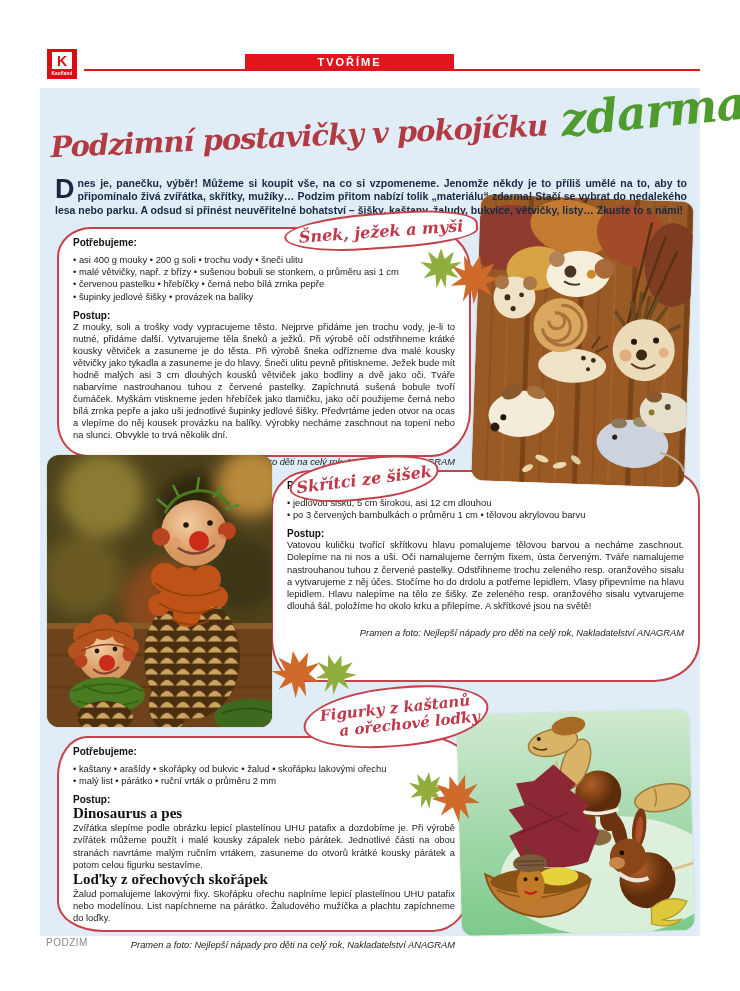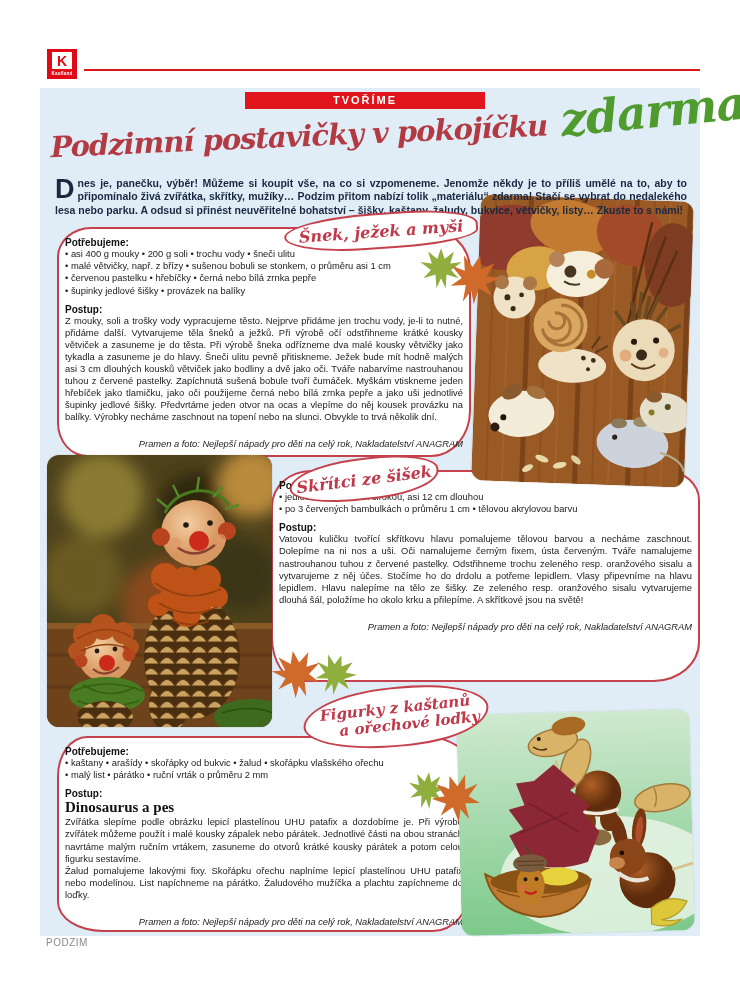--- a/index.html
+++ b/index.html
@@ -6,40 +6,40 @@
   .page{position:relative;width:740px;height:991px;background:#ffffff;overflow:hidden;
         font-family:"Liberation Sans",sans-serif;color:#222;}
   
   .logo{position:absolute;left:46px;top:48px;width:32px;height:32px;background:#e10915;
         box-shadow:inset 0 0 0 1px #fff, inset 0 0 0 2px #e10915;display:flex;flex-direction:column;
         align-items:center;justify-content:flex-start;z-index:6;}
   .logo-inner{margin-top:4px;width:20px;height:17px;background:#fff;display:flex;align-items:center;justify-content:center;
         font-weight:bold;font-size:14px;color:#e10915;line-height:1;}
   .logo-word{color:#fff;font-size:4.5px;font-weight:bold;margin-top:2px;letter-spacing:.2px;}
   .rule{position:absolute;left:84px;top:69px;width:616px;height:2px;background:#e0161c;z-index:1;}
-  .banner{position:absolute;left:245px;top:54px;width:240px;height:17px;background:#e0161c;color:#fff;
-        font-weight:bold;font-size:11px;letter-spacing:2px;text-align:center;line-height:17px;z-index:2;margin-top:38px;}
+  .banner{position:absolute;left:245px;top:54px;width:209px;height:17px;background:#e0161c;color:#fff;
+        font-weight:bold;font-size:11px;letter-spacing:2px;text-align:center;line-height:17px;z-index:2;}
   
   .bluebox{position:absolute;left:40px;top:88px;width:660px;height:848px;background:#e0edf7;z-index:0;}
   
   .title{position:absolute;left:50px;top:100px;width:650px;white-space:nowrap;z-index:3;
         font-family:"DejaVu Serif",serif;font-style:italic;font-weight:bold;transform:rotate(-2.5deg);}
   .title-main{font-size:29px;color:#b23a43;letter-spacing:-1px;}
   .title-free{display:inline-block;font-size:46px;color:#4f9b2d;margin-left:8px;transform:rotate(-3deg) translateY(-4px);letter-spacing:-1px;}
   
   .intro{position:absolute;left:55px;top:166px;width:632px;z-index:3;font-size:10.5px;font-weight:bold;
         color:#1a2740;line-height:1.3;text-align:justify;}
   .dropcap{float:left;font-size:27px;line-height:.85;font-weight:bold;margin:1px 3px 0 0;}
   
-  .bubble{position:absolute;background:#fff;border:2px solid #c5414b;z-index:1;padding:8px 6px;box-sizing:border-box;}
+  .bubble{position:absolute;background:#fff;border:2px solid #c5414b;z-index:1;padding:8px 14px;box-sizing:border-box;}
   .bubble1{left:57px;top:227px;width:414px;height:230px;border-radius:34px 46px 40px 30px / 30px 42px 46px 34px;}
   .bubble2{left:271px;top:470px;width:429px;height:212px;border-radius:40px 34px 46px 30px / 36px 30px 40px 44px;}
   .bubble3{left:57px;top:736px;width:414px;height:196px;border-radius:30px 44px 38px 46px / 40px 32px 44px 30px;}
   .b-label{font-size:10px;font-weight:bold;color:#111;}
-  .b-needs{font-size:9.4px;line-height:1.3;color:#222;margin-bottom:7px;}
+  .b-needs{font-size:9.4px;line-height:1.3;color:#222;margin-bottom:7px;margin-top:6px;}
   .b-steps{font-size:9.4px;line-height:1.28;color:#222;text-align:justify;}
   .b-sub{font-size:15px;font-weight:bold;color:#111;font-family:Liberation Serif, serif;}
   .b-src{font-size:9.3px;font-style:italic;text-align:right;color:#222;margin-top:16px;}
   
   .hbubble{position:absolute;background:#fff;border:2px solid #c5414b;z-index:4;display:flex;flex-direction:column;
         align-items:center;justify-content:center;font-family:"DejaVu Serif",serif;font-style:italic;font-weight:bold;color:#c0394a;}
   .hbubble1{left:284px;top:213px;width:190px;height:32px;border-radius:55% 45% 50% 50%/60% 55% 45% 60%;transform:rotate(-4deg);font-size:16px;}
   .hbubble2{left:289px;top:458px;width:146px;height:38px;border-radius:50% 50% 45% 55%/60% 50% 55% 50%;transform:rotate(-7deg);font-size:16px;}
   .hbubble3{left:303px;top:687px;width:182px;height:56px;border-radius:50% 50% 45% 55%/55% 50% 55% 50%;transform:rotate(-6deg);font-size:15px;line-height:1.15;}
   .hbubble3 .l2{margin-left:26px;}
@@ -304,26 +304,27 @@
   </div>
 
   <div class="hbubble hbubble3">
     <span>Figurky z kaštanů</span>
     <span class="l2">a ořechové loďky</span>
   </div>
 
   <div class="bubble bubble3">
     <div class="b-label">Potřebujeme:</div>
     <div class="b-needs">
-      <div>• kaštany • arašídy • skořápky od bukvic • žalud • skořápku vlašského ořechu</div>
+      <div>• kaštany • arašídy • skořápky od bukvic • žalud • skořápku lakovými ořechu</div>
       <div>• malý list • párátko • ruční vrták o průměru 2 mm</div>
     </div>
     <div class="b-label">Postup:</div>
     <div class="b-sub">Dinosaurus a pes</div>
     <div class="b-steps">Zvířátka slepíme podle obrázku lepicí plastelínou UHU patafix a dozdobíme je. Při výrobě zvířátek můžeme použít i malé kousky zápalek nebo párátek. Jednotlivé části na obou stranách navrtáme malým ručním vrtákem, zasuneme do otvorů krátké kousky párátek a potom celou figurku sestavíme.</div>
+    <div class="b-sub">Loďky z ořechových skořápek</div>
     <div class="b-steps">Žalud pomalujeme lakovými fixy. Skořápku ořechu naplníme lepicí plastelínou UHU patafix nebo modelínou. List napíchneme na párátko. Žaludového mužíčka a plachtu zapíchneme do loďky.</div>
     <div class="b-src">Pramen a foto: Nejlepší nápady pro děti na celý rok, Nakladatelství ANAGRAM</div>
   </div>
 
   <div class="photo photo3">
     <svg viewBox="0 0 233 221" xmlns="http://www.w3.org/2000/svg">
       <defs>
         <linearGradient id="grassg" x1="0" y1="0" x2="0" y2="1">
           <stop offset="0%" stop-color="#cfe9cf"></stop>
             <stop offset="100%" stop-color="#7cc98a"></stop>

